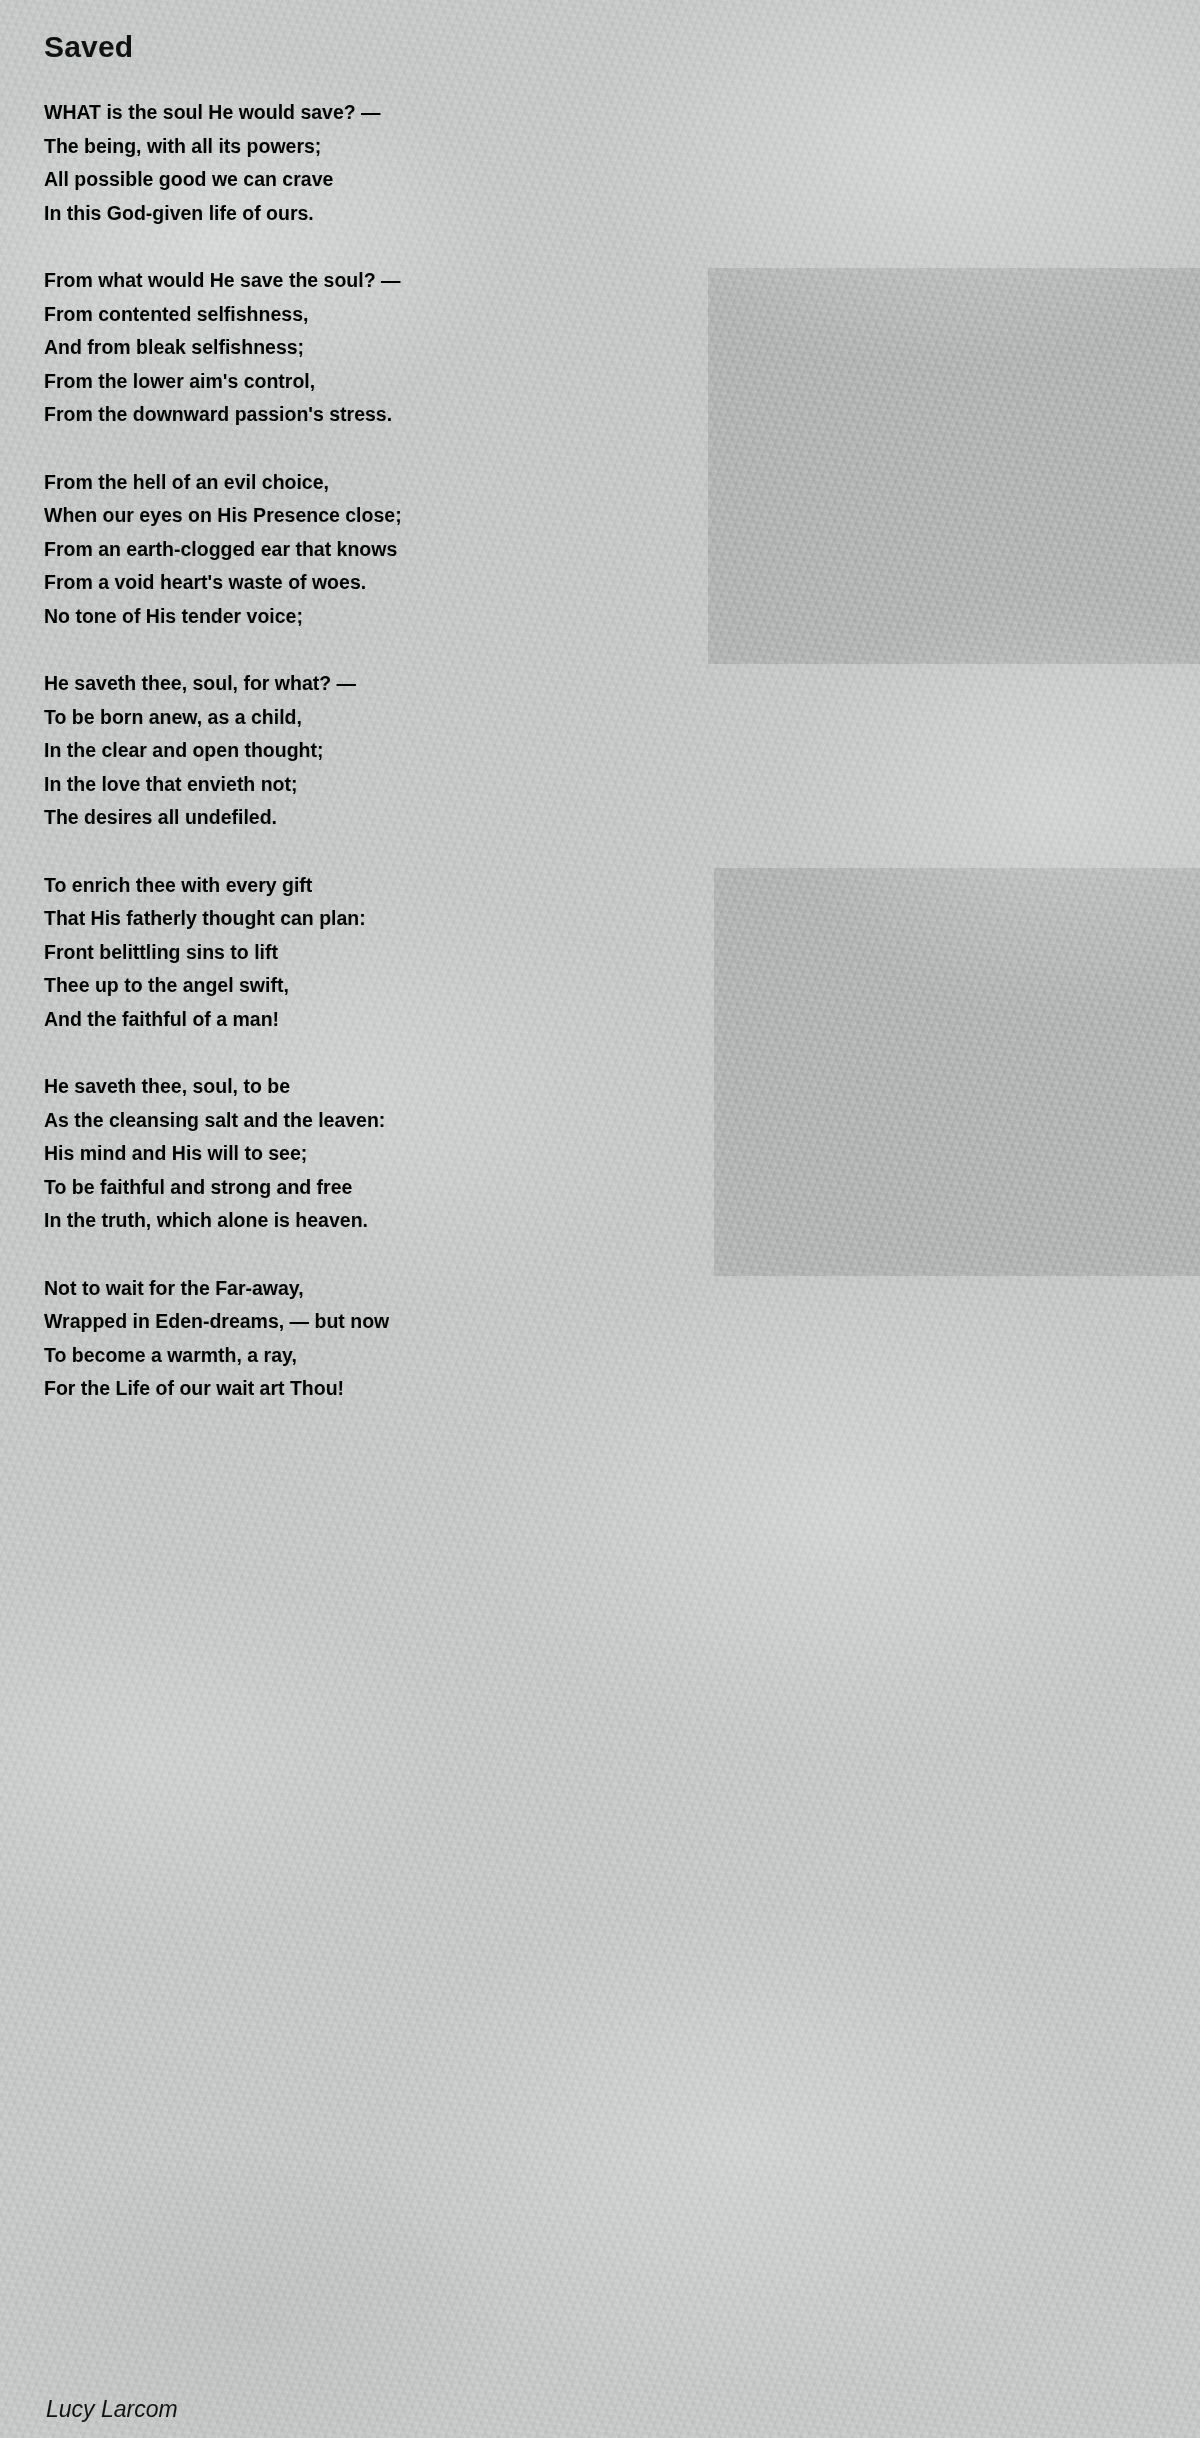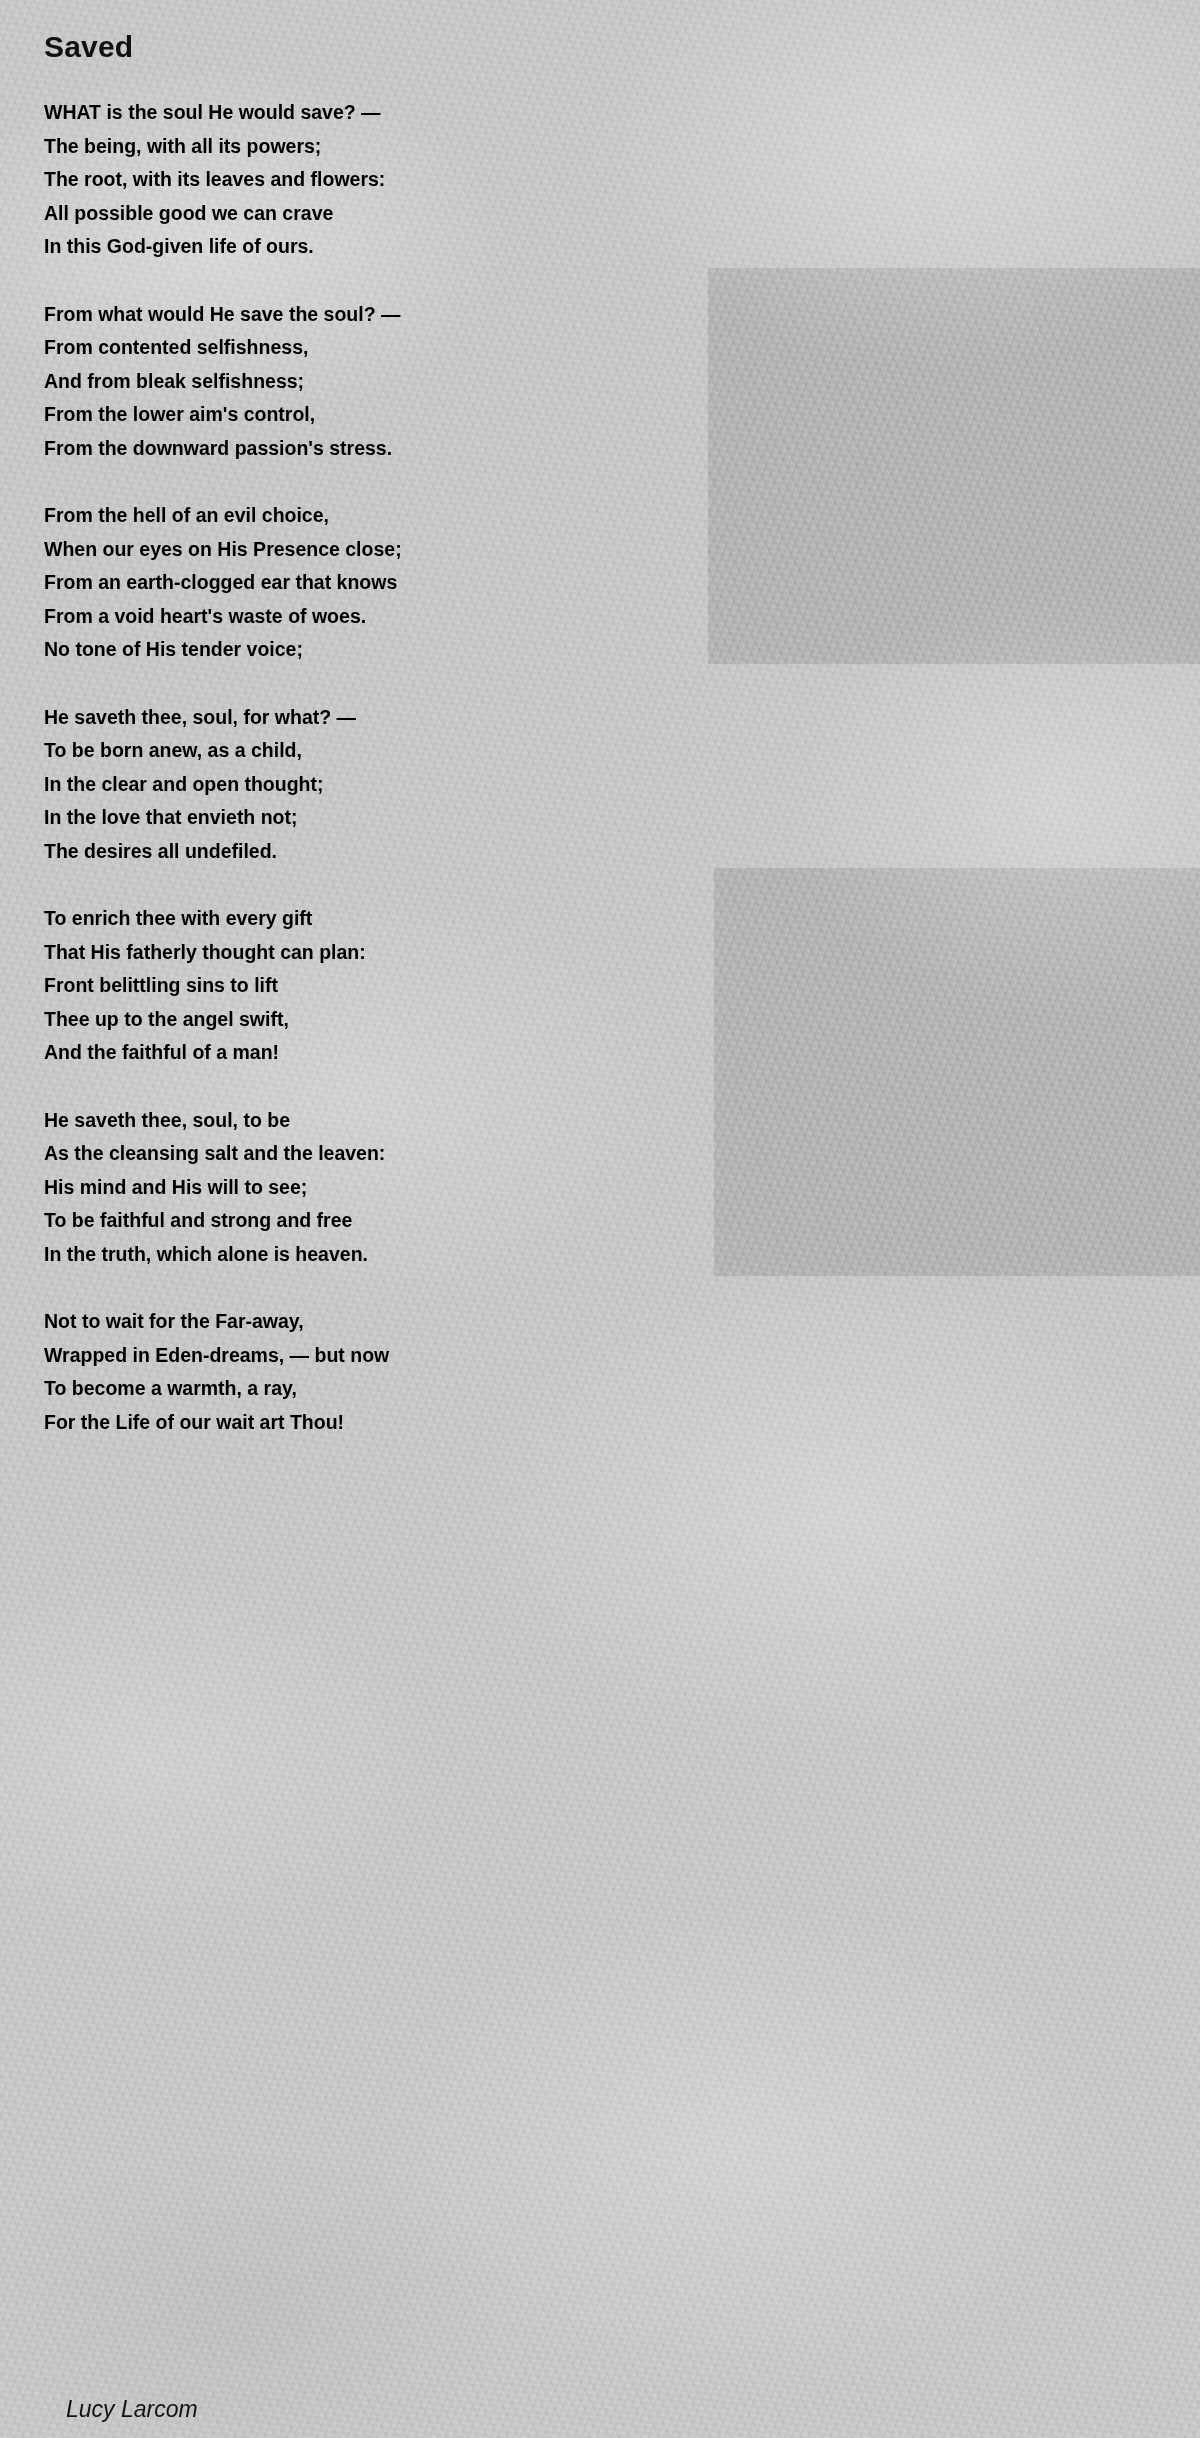--- a/index.html
+++ b/index.html
@@ -79,42 +79,40 @@
   }
 
   .author {
     position: absolute;
     left: 46px;
     top: 2396px;
     font-size: 23px;
     font-style: italic;
     font-weight: normal;
     color: #111111;
-    margin-left: 20px;
   }
 </style>
 </head>
 <body>
 
 <div class="page"></div>
 <div id="veil-layer">
     <div class="veil" style="top: 0px; height: 268px; width: 1200px;"></div>
     <div class="veil" style="top: 268px; height: 396px; width: 708px;"></div>
     <div class="veil" style="top: 664px; height: 204px; width: 1200px;"></div>
     <div class="veil" style="top: 868px; height: 408px; width: 714px;"></div>
     <div class="veil" style="top: 1276px; height: 1162px; width: 1200px;"></div>
   </div>
 
 <div class="content">
   <div class="title">Saved</div>
   <div class="stanzas" id="stanzas">
       <div class="stanza">
         <div class="line">WHAT is the soul He would save? —</div>
         <div class="line">The being, with all its powers;</div>
-        <div class="line">The root, with its leaves and flowers:</div>
         <div class="line">All possible good we can crave</div>
         <div class="line">In this God-given life of ours.</div>
       </div>
       <div class="stanza">
         <div class="line">From what would He save the soul? —</div>
         <div class="line">From contented selfishness,</div>
         <div class="line">And from bleak selfishness;</div>
         <div class="line">From the lower aim's control,</div>
         <div class="line">From the downward passion's stress.</div>
       </div>

